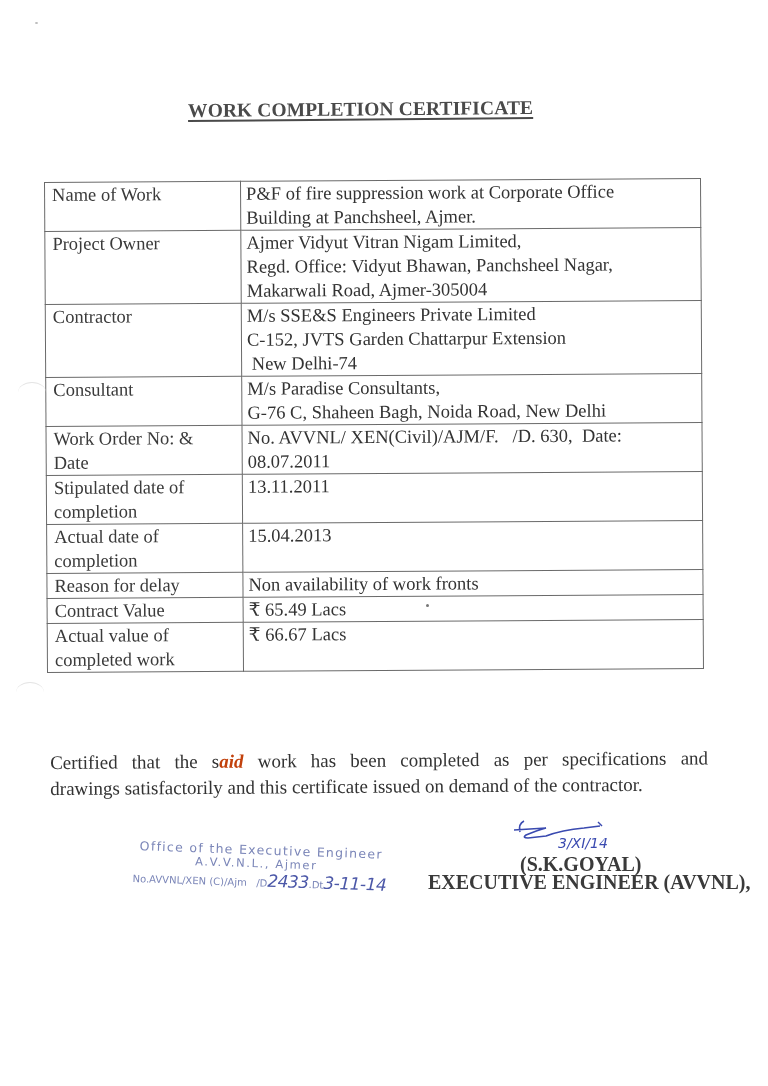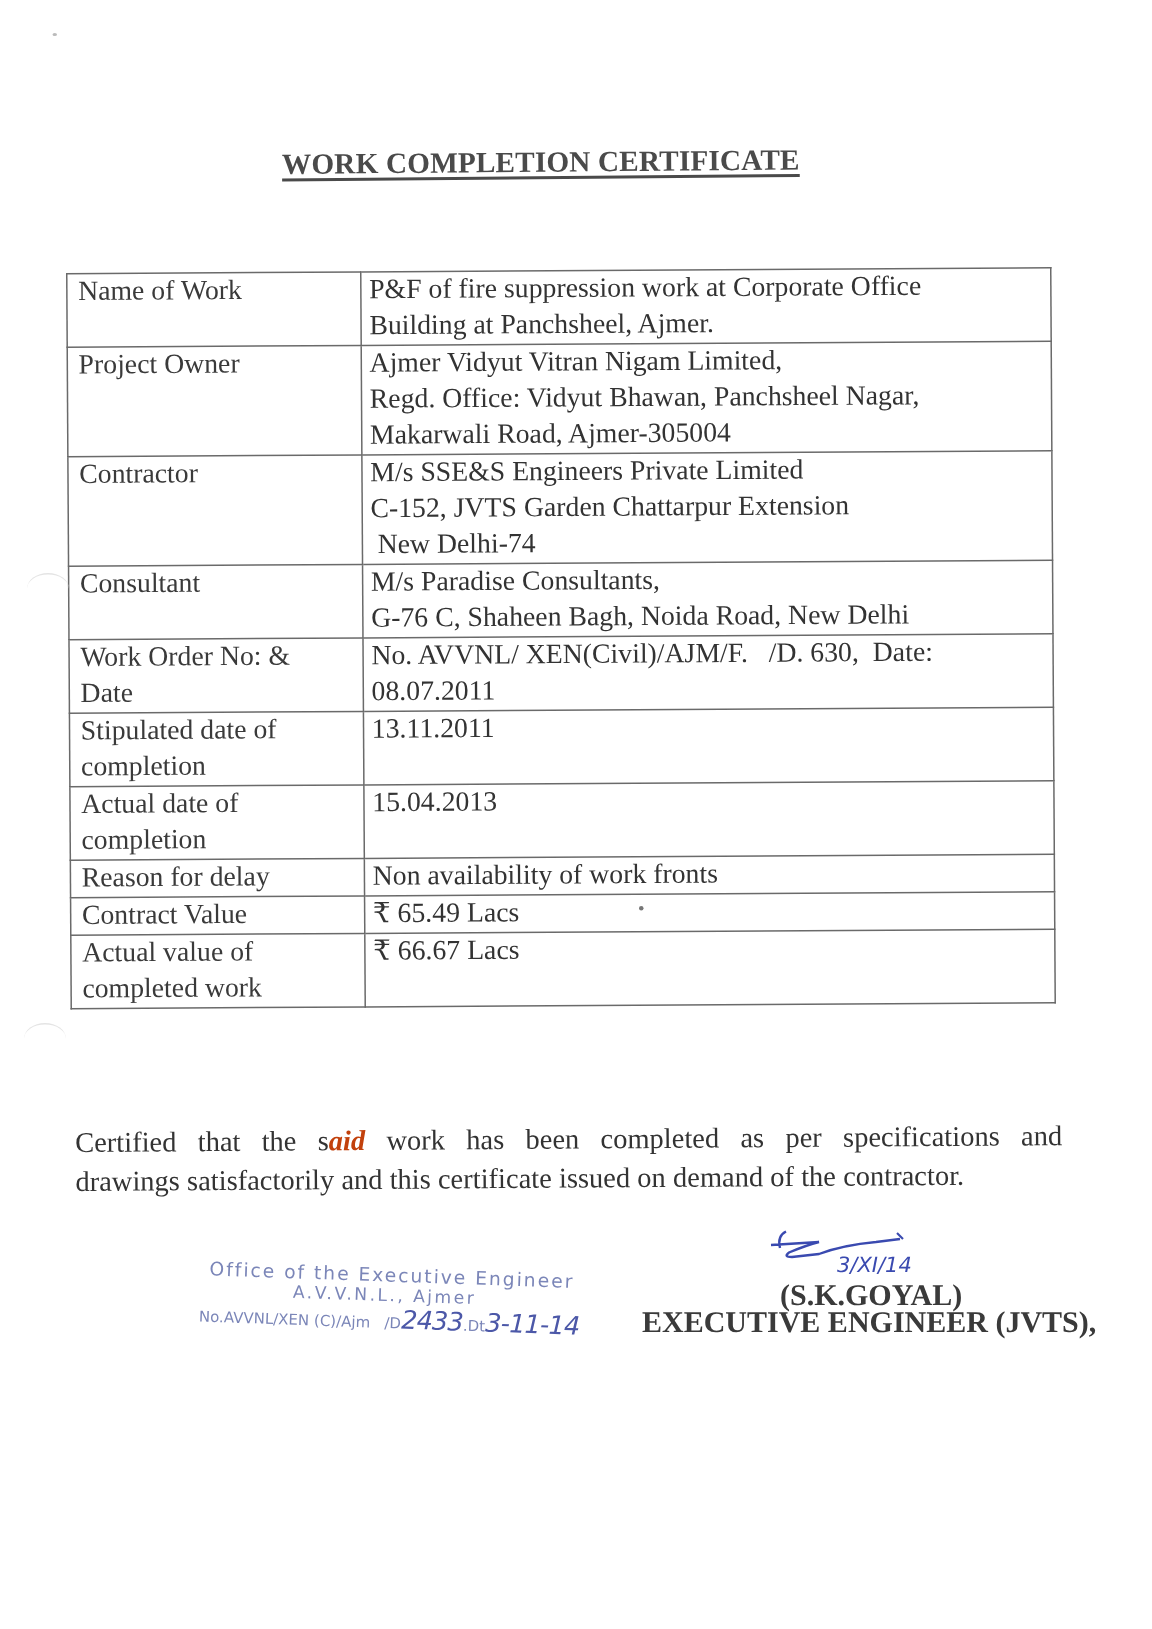--- a/index.html
+++ b/index.html
@@ -281,19 +281,19 @@
 </div>
 
 <svg class="signature" viewBox="0 0 120 34">
   <path d="M8 14 Q6 6 12 3 M2 12 L34 10 Q26 12 14 17 Q10 20 16 20 L34 18 Q50 12 72 10 L88 8" stroke="#3a4ab0" stroke-width="1.6" fill="none"></path>
   <path d="M86 4 L90 8" stroke="#3a4ab0" stroke-width="1.4" fill="none"></path>
   <text x="46" y="30" font-size="14" font-family="DejaVu Sans, sans-serif" fill="#3a4ab0" font-style="italic">3/XI/14</text>
 </svg>
 
 <div class="sign-block">
   <span class="name">(S.K.GOYAL)</span>
-  <span class="desig">EXECUTIVE ENGINEER (JVTS),</span>
+  <span class="desig">EXECUTIVE ENGINEER (AVVNL),</span>
 </div>
 
 <div class="punch" style="left:18px; top:382px;"></div>
 <div class="punch" style="left:16px; top:682px;"></div>
 <div class="speck" style="left:35px; top:22px; width:3px; height:2px;"></div>
 <div class="speck" style="left:426px; top:604px; width:3px; height:3px; background:#777;"></div>
 
 </body></html>

